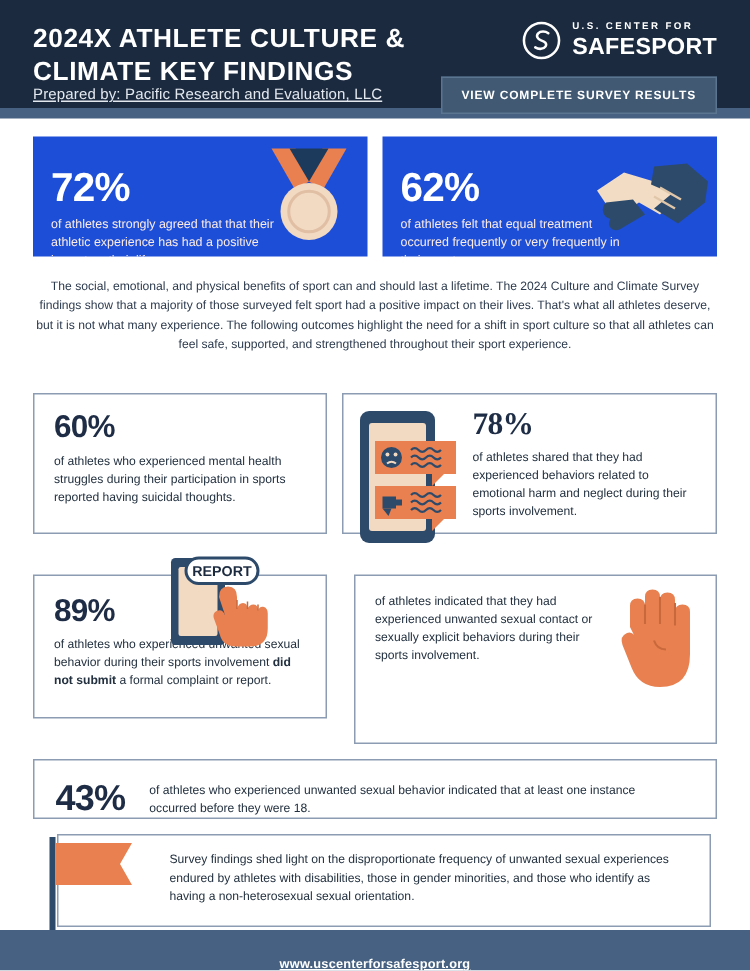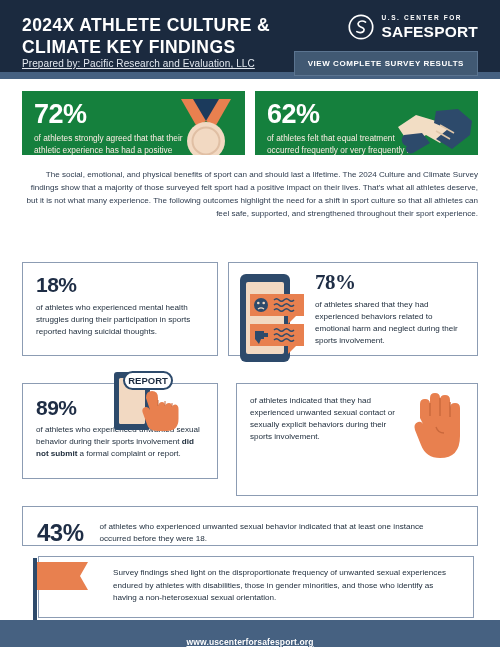--- a/index.html
+++ b/index.html
@@ -61,43 +61,43 @@
   .hdr-stripe { height:7px; background:#466181; }
 
   
   .orange-row {
     display:flex; gap:10px;
     padding: 12px 22px 0 22px;
   }
   .ocard {
     position:relative;
     flex:1;
-    background:#15803d;
-    height: 64px;
-    padding: 10px 12px;
+    background:#1d4ed8;
+    height: 80px;
+    padding: 21px 12px;
     overflow:hidden;
   }
   .ocard .big {
     color:#fff; font-size:27px; font-weight:700; line-height:1;
     letter-spacing:-0.5px; margin-bottom:5px;
   }
   .ocard .desc {
     color:#fdecE4; font-size:8.3px; line-height:1.42; max-width:162px;
   }
   .ocard .art { position:absolute; }
   .art-medal { right:8px; top:6px; }
   .art-shake { right:4px; top:14px; }
 
   
   .intro {
     padding: 13px 22px 0 22px;
     color:#2d3b4e;
     font-size:8.1px;
     line-height:1.62;
-    text-align:right;
+    text-align:center;
   }
 
   
   .wcard {
     position:absolute;
     border:1px solid #8c9cb3;
     background:#ffffff;
   }
   .wcard .big {
     color:#1e2d45; font-size:21px; font-weight:700; line-height:1;
@@ -189,21 +189,21 @@
         <path d="M8 30 C4 34 6 40 11 41 C8 45 12 50 17 48 L34 38 L26 28 Z" fill="#2d4a6b"></path>
         <path d="M44 20 L58 28" stroke="#e0c7a9" stroke-width="1.6" fill="none"></path>
         <path d="M40 26 L54 34" stroke="#e0c7a9" stroke-width="1.6" fill="none"></path>
       </svg>
     </div>
   </div>
 
   <p class="intro">The social, emotional, and physical benefits of sport can and should last a lifetime. The 2024 Culture and Climate Survey findings show that a majority of those surveyed felt sport had a positive impact on their lives. That's what all athletes deserve, but it is not what many experience. The following outcomes highlight the need for a shift in sport culture so that all athletes can feel safe, supported, and strengthened throughout their sport experience.</p>
 
   <div class="wcard c49">
-    <div class="big">18%</div>
+    <div class="big">60%</div>
     <div class="desc">of athletes who experienced mental health struggles during their participation in sports reported having suicidal thoughts.</div>
   </div>
 
   <div class="wcard c78">
     <div class="big">78%</div>
     <div class="desc">of athletes shared that they had experienced behaviors related to emotional harm and neglect during their sports involvement.</div>
   </div>
   <svg class="float-art art-phone" width="74" height="92" viewBox="0 0 74 92">
     <rect x="2" y="2" width="50" height="88" rx="6" fill="#2d4a6b"></rect>
     <rect x="8" y="10" width="38" height="72" rx="2" fill="#f2d9c2"></rect>

